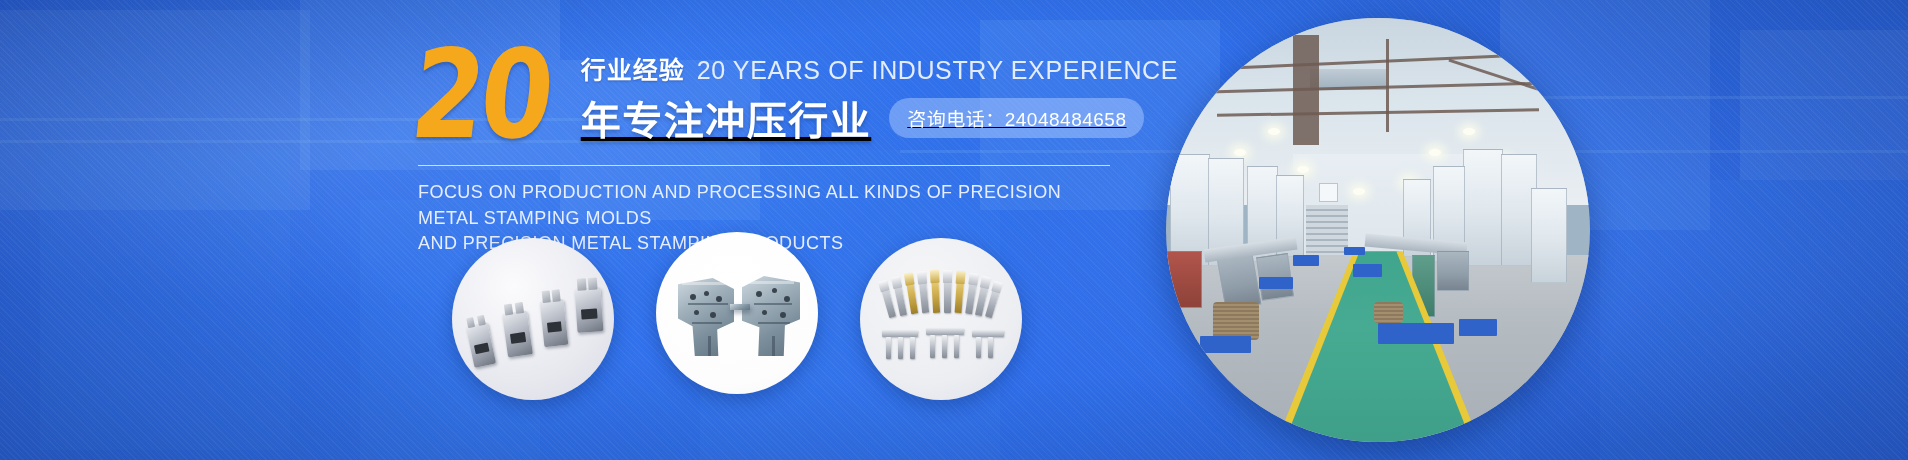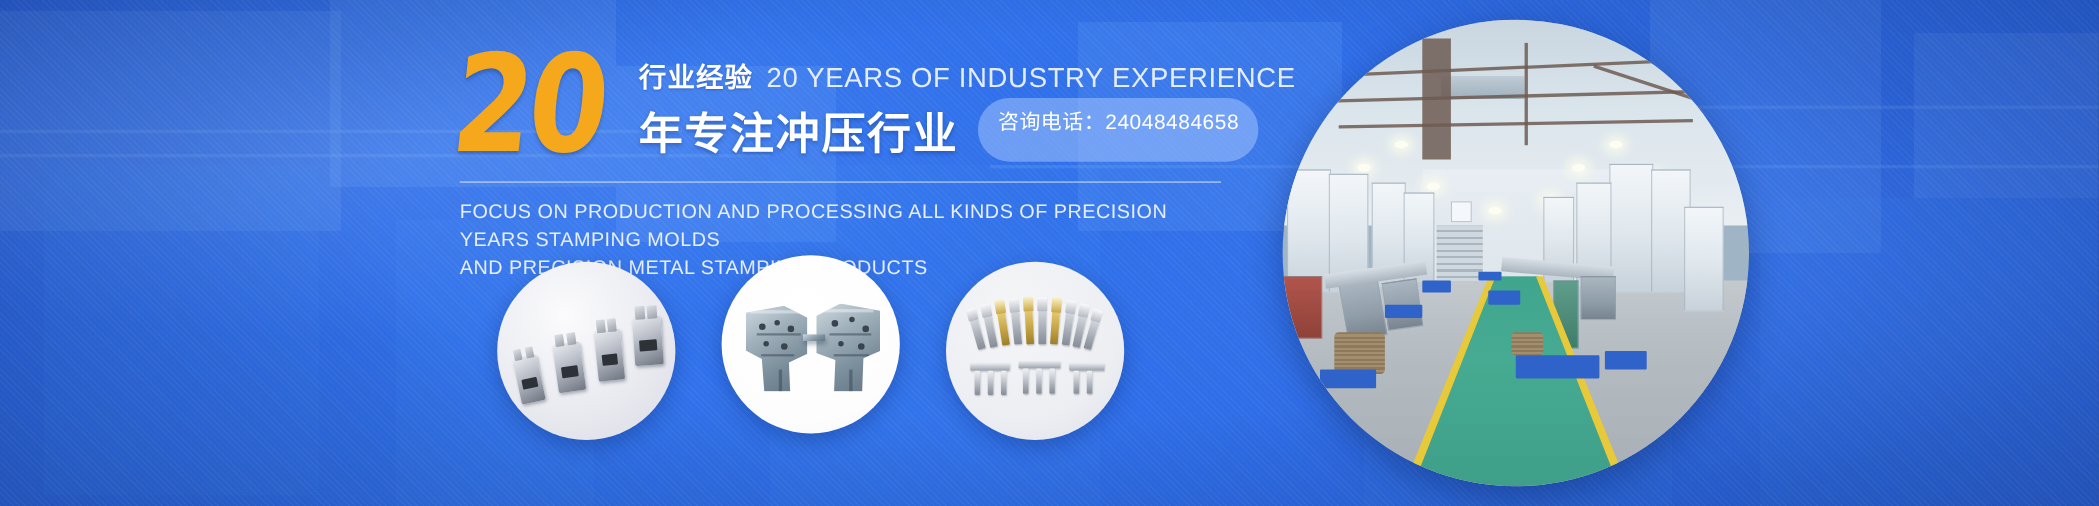--- a/index.html
+++ b/index.html
@@ -106,21 +106,23 @@
   .en-small {
     font-size: 25px;
     font-weight: 400;
     color: #eaf2ff;
     letter-spacing: 0.6px;
     margin-left: 12px;
     opacity: 0.96;
   }
   .line-2 {
     display: flex;
+    align-items: center;
     white-space: nowrap;
+    text-decoration: underline;
   }
   .cn-big {
     font-family: "DejaVu Sans", sans-serif;
     font-size: 40px;
     font-weight: 700;
     color: #ffffff;
     letter-spacing: 1.5px;
     text-shadow: 0 2px 4px rgba(10,40,100,0.38);
   }
   .phone-pill {
@@ -381,21 +383,21 @@
         <div class="line-2">
           <span class="cn-big">年专注冲压行业</span>
           <span class="phone-pill">咨询电话：24048484658</span>
         </div>
       </div>
     </div>
 
     <div class="divider"></div>
 
     <div class="sub-en">
-      <span>FOCUS ON PRODUCTION AND PROCESSING ALL KINDS OF PRECISION YEARS STAMPING MOLDS</span>
+      <span>FOCUS ON PRODUCTION AND PROCESSING ALL KINDS OF PRECISION METAL STAMPING MOLDS</span>
       <span class="l2">AND PRECISION METAL STAMPING PRODUCTS</span>
     </div>
   </div>
 
   <div class="circles">
 
     <div class="circle c1">
       <div class="usb" style="left:18px; top:86px; width:22px; height:42px; transform:rotate(-12deg);">
         <div class="slot"></div>
         <div class="tab" style="left:2px; top:-8px; width:7px; height:10px;"></div>

